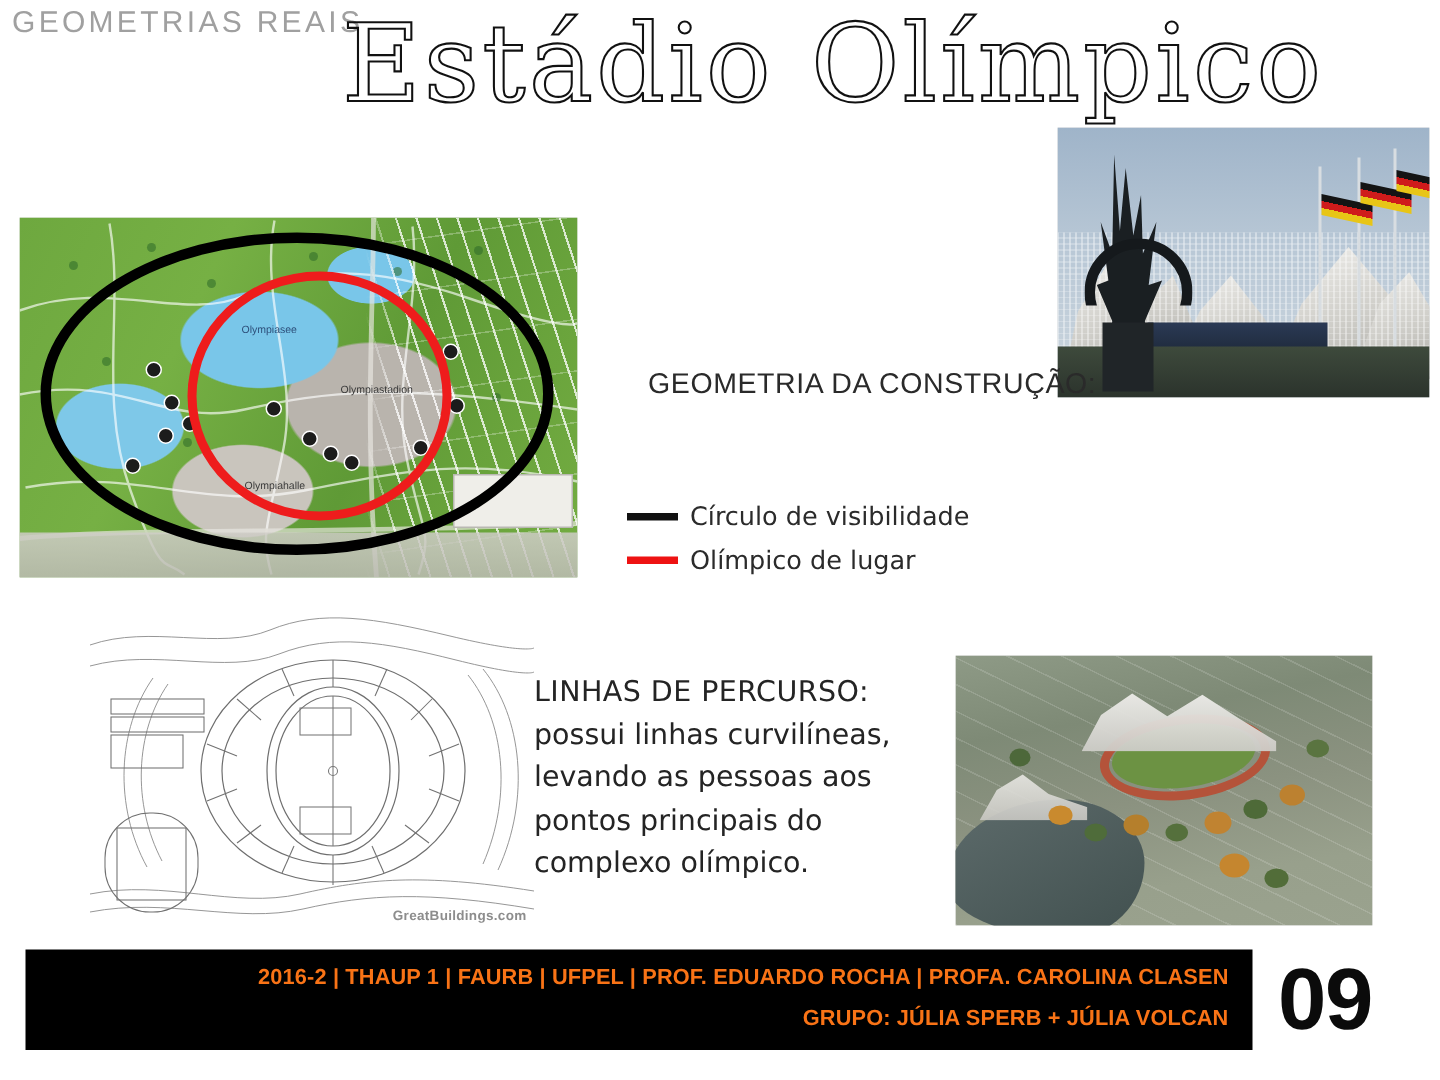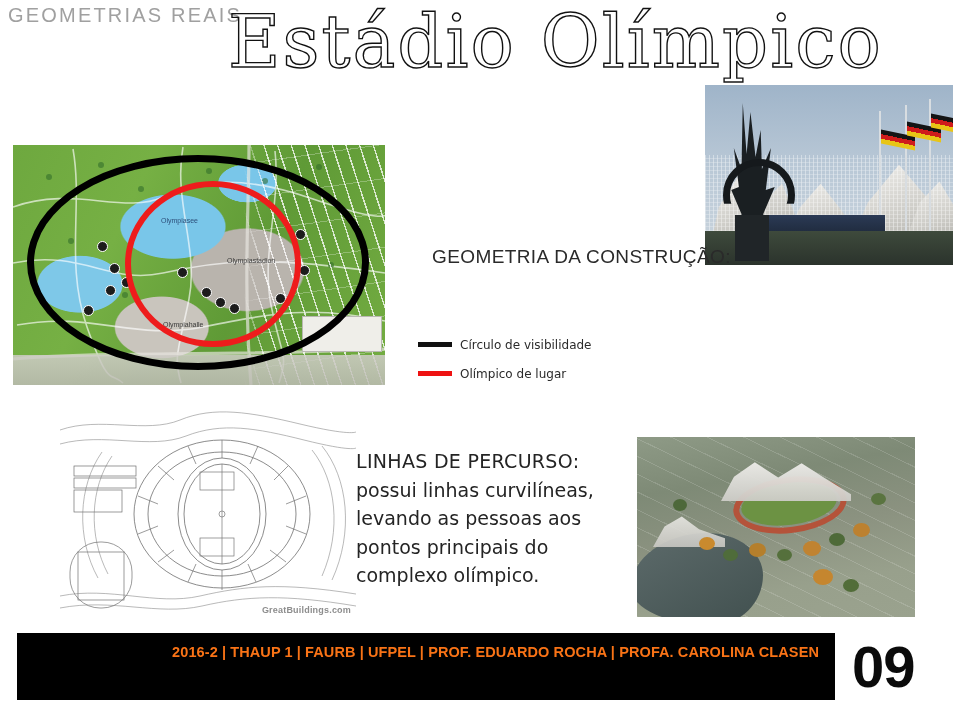--- a/index.html
+++ b/index.html
@@ -122,21 +122,21 @@
   .hand{font-family:"DejaVu Sans", sans-serif;color:#1c1c1c;}
   .geo-title{
     position:absolute;left:432px;top:246px;font-size:19px;letter-spacing:.4px;
     color:#2a2a2a;white-space:nowrap;font-weight:400;
   }
   .legend{position:absolute;left:418px;top:330px;width:250px;}
   .legend-row{display:flex;align-items:center;height:29px;}
   .swatch{width:34px;height:5px;margin-right:8px;flex:0 0 auto;}
   .swatch.black{background:#111;}
   .swatch.red{background:#ee1212;}
-  .legend-label{font-size:12px;color:#2b2b2b;}
+  .legend-label{font-size:17px;color:#2b2b2b;}
 
   .para-right{
     position:absolute;left:707px;top:282px;width:238px;
     font-size:16px;line-height:22.5px;color:#242424;
   }
   .percurso{
     position:absolute;left:356px;top:447px;width:262px;
     font-size:19px;line-height:28.5px;color:#242424;
   }
   .percurso .lead{letter-spacing:.3px;}
@@ -328,16 +328,17 @@
     <span class="aer-tree" style="left:192px;top:96px;width:16px;height:13px;background:#4e6a38;"></span>
     <span class="aer-tree" style="left:216px;top:86px;width:17px;height:14px;background:#bc8130;"></span>
     <span class="aer-tree" style="left:176px;top:132px;width:20px;height:16px;background:#c5862f;"></span>
     <span class="aer-tree" style="left:206px;top:142px;width:16px;height:13px;background:#526d39;"></span>
     <span class="aer-tree" style="left:36px;top:62px;width:14px;height:12px;background:#4d683a;"></span>
     <span class="aer-tree" style="left:234px;top:56px;width:15px;height:12px;background:#5a7440;"></span>
   </div>
 
   <div class="footbar">
     <div class="footline l1">2016-2 | THAUP 1 | FAURB | UFPEL | PROF. EDUARDO ROCHA | PROFA. CAROLINA CLASEN</div>
+    <div class="footline l2">GRUPO: JÚLIA SPERB + JÚLIA VOLCAN</div>
   </div>
   <div class="pagenum">09</div>
 
 </div>
 
 </body></html>

